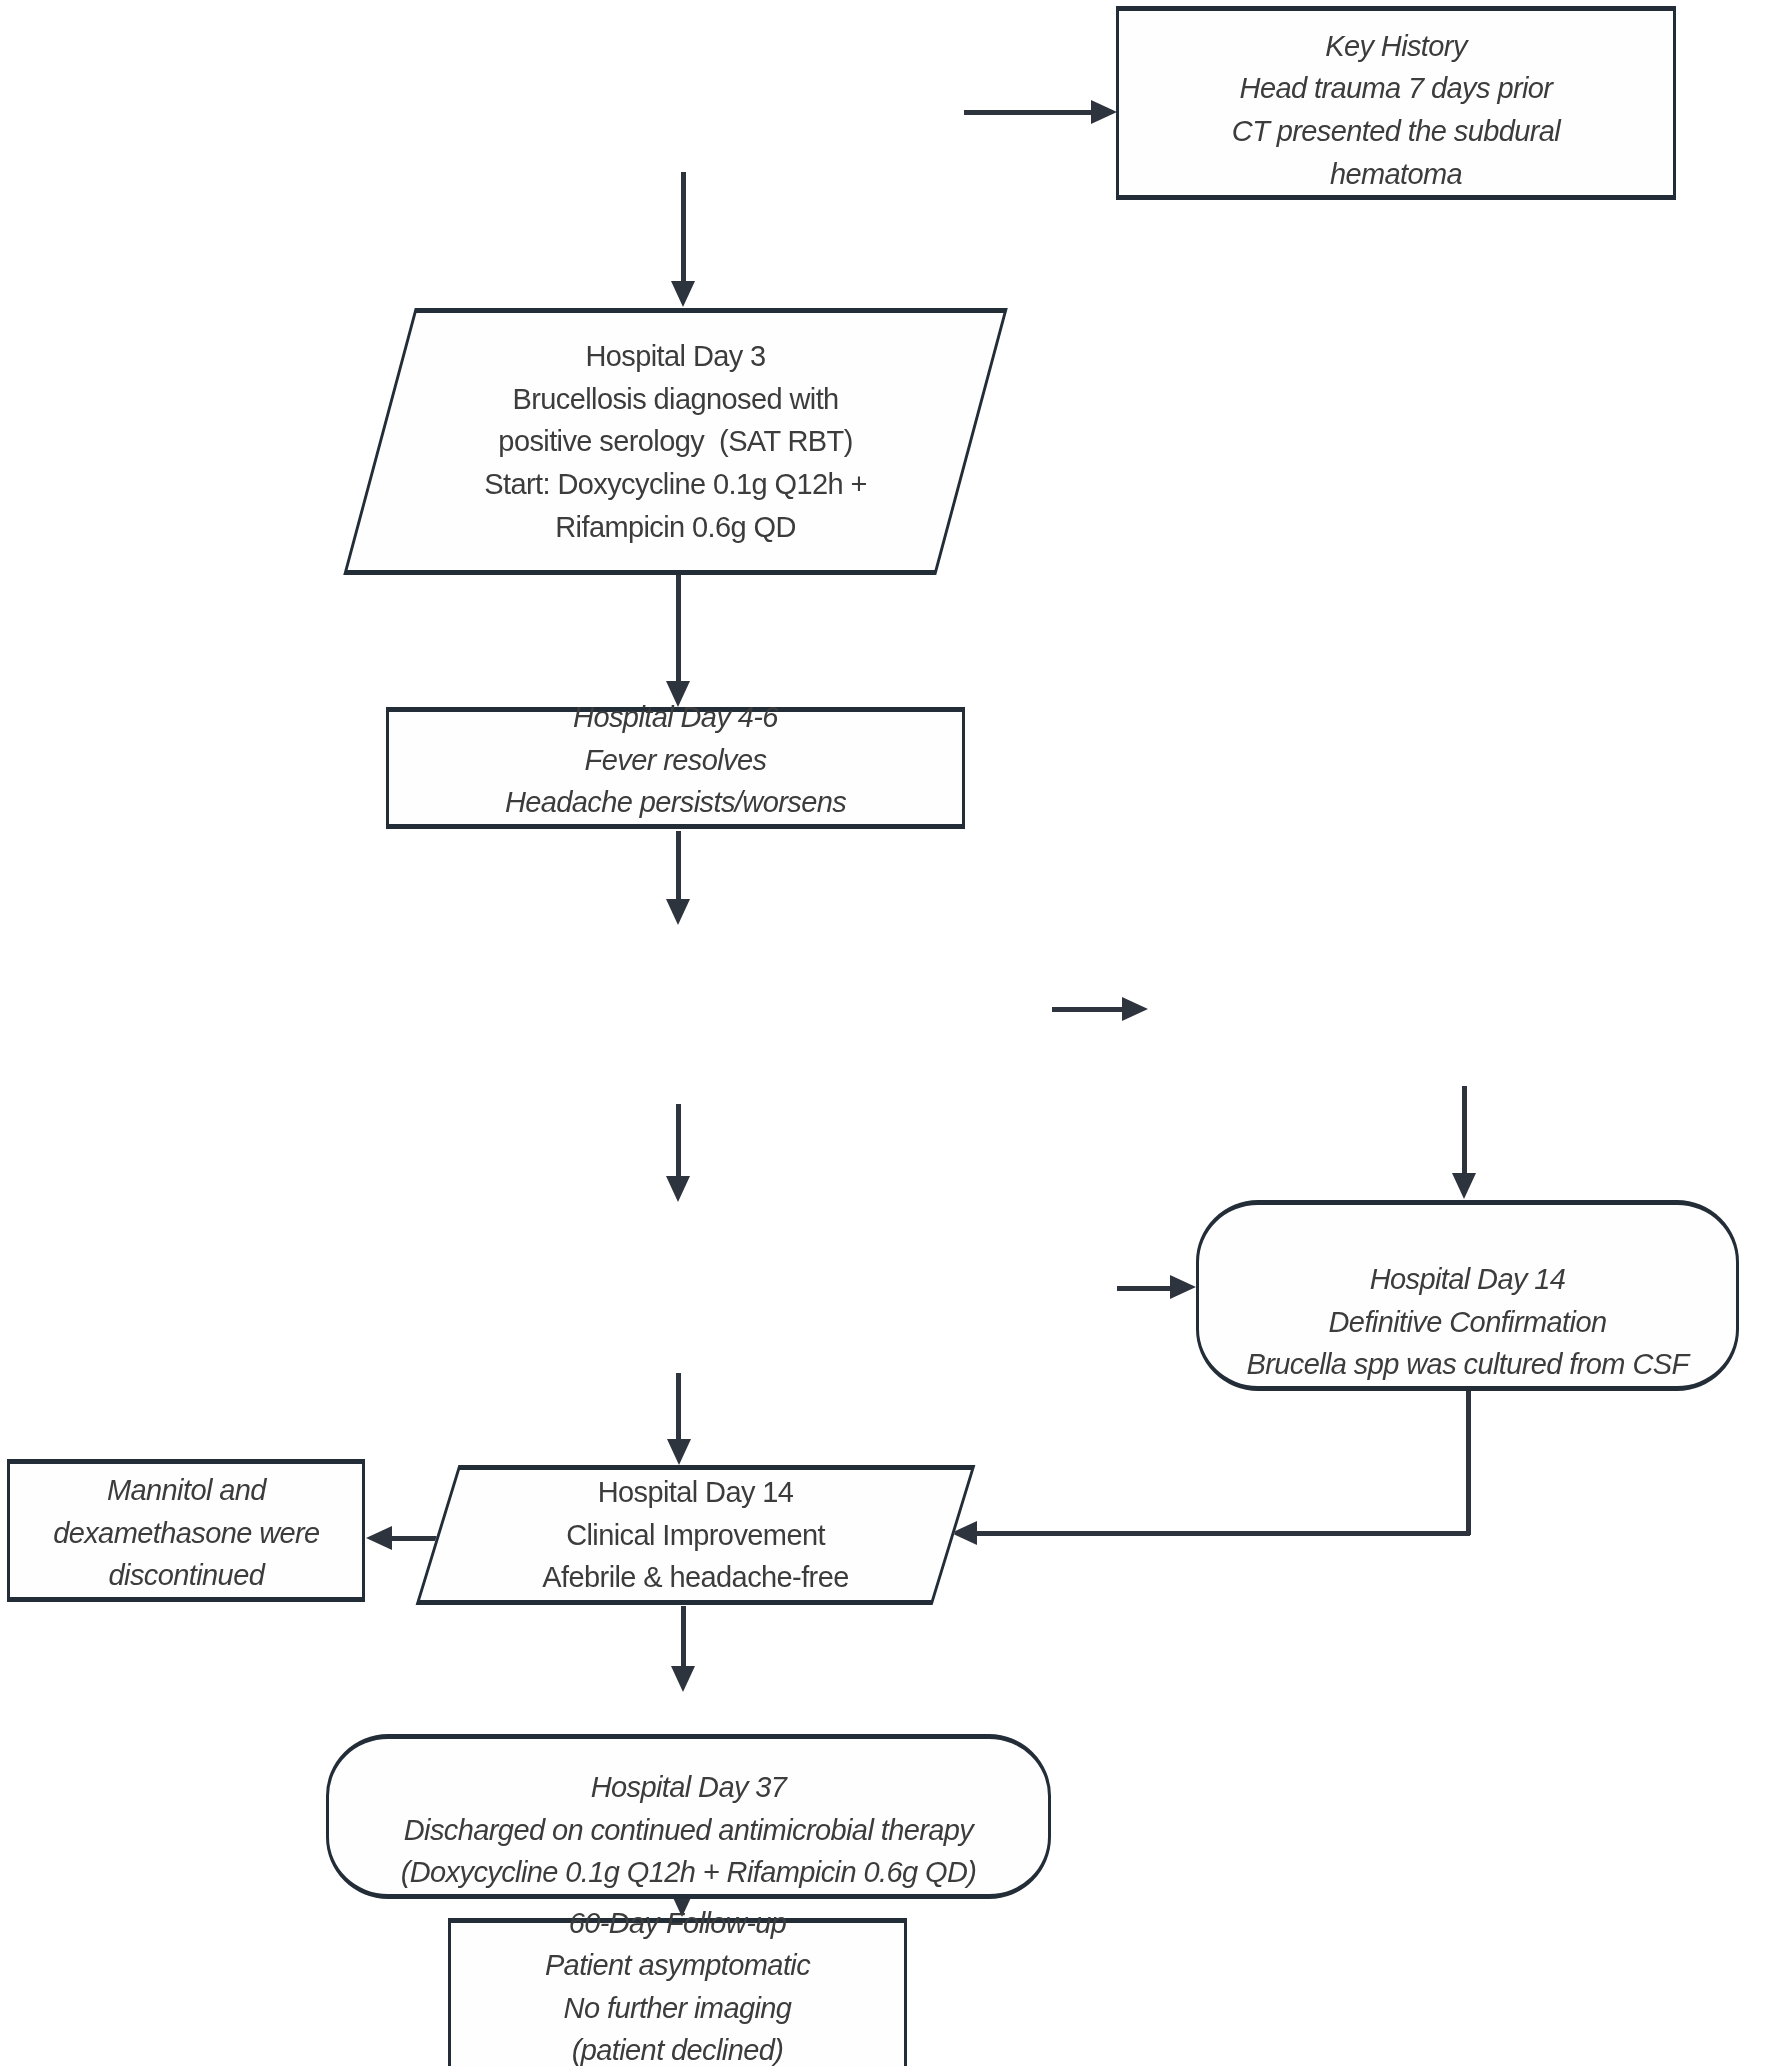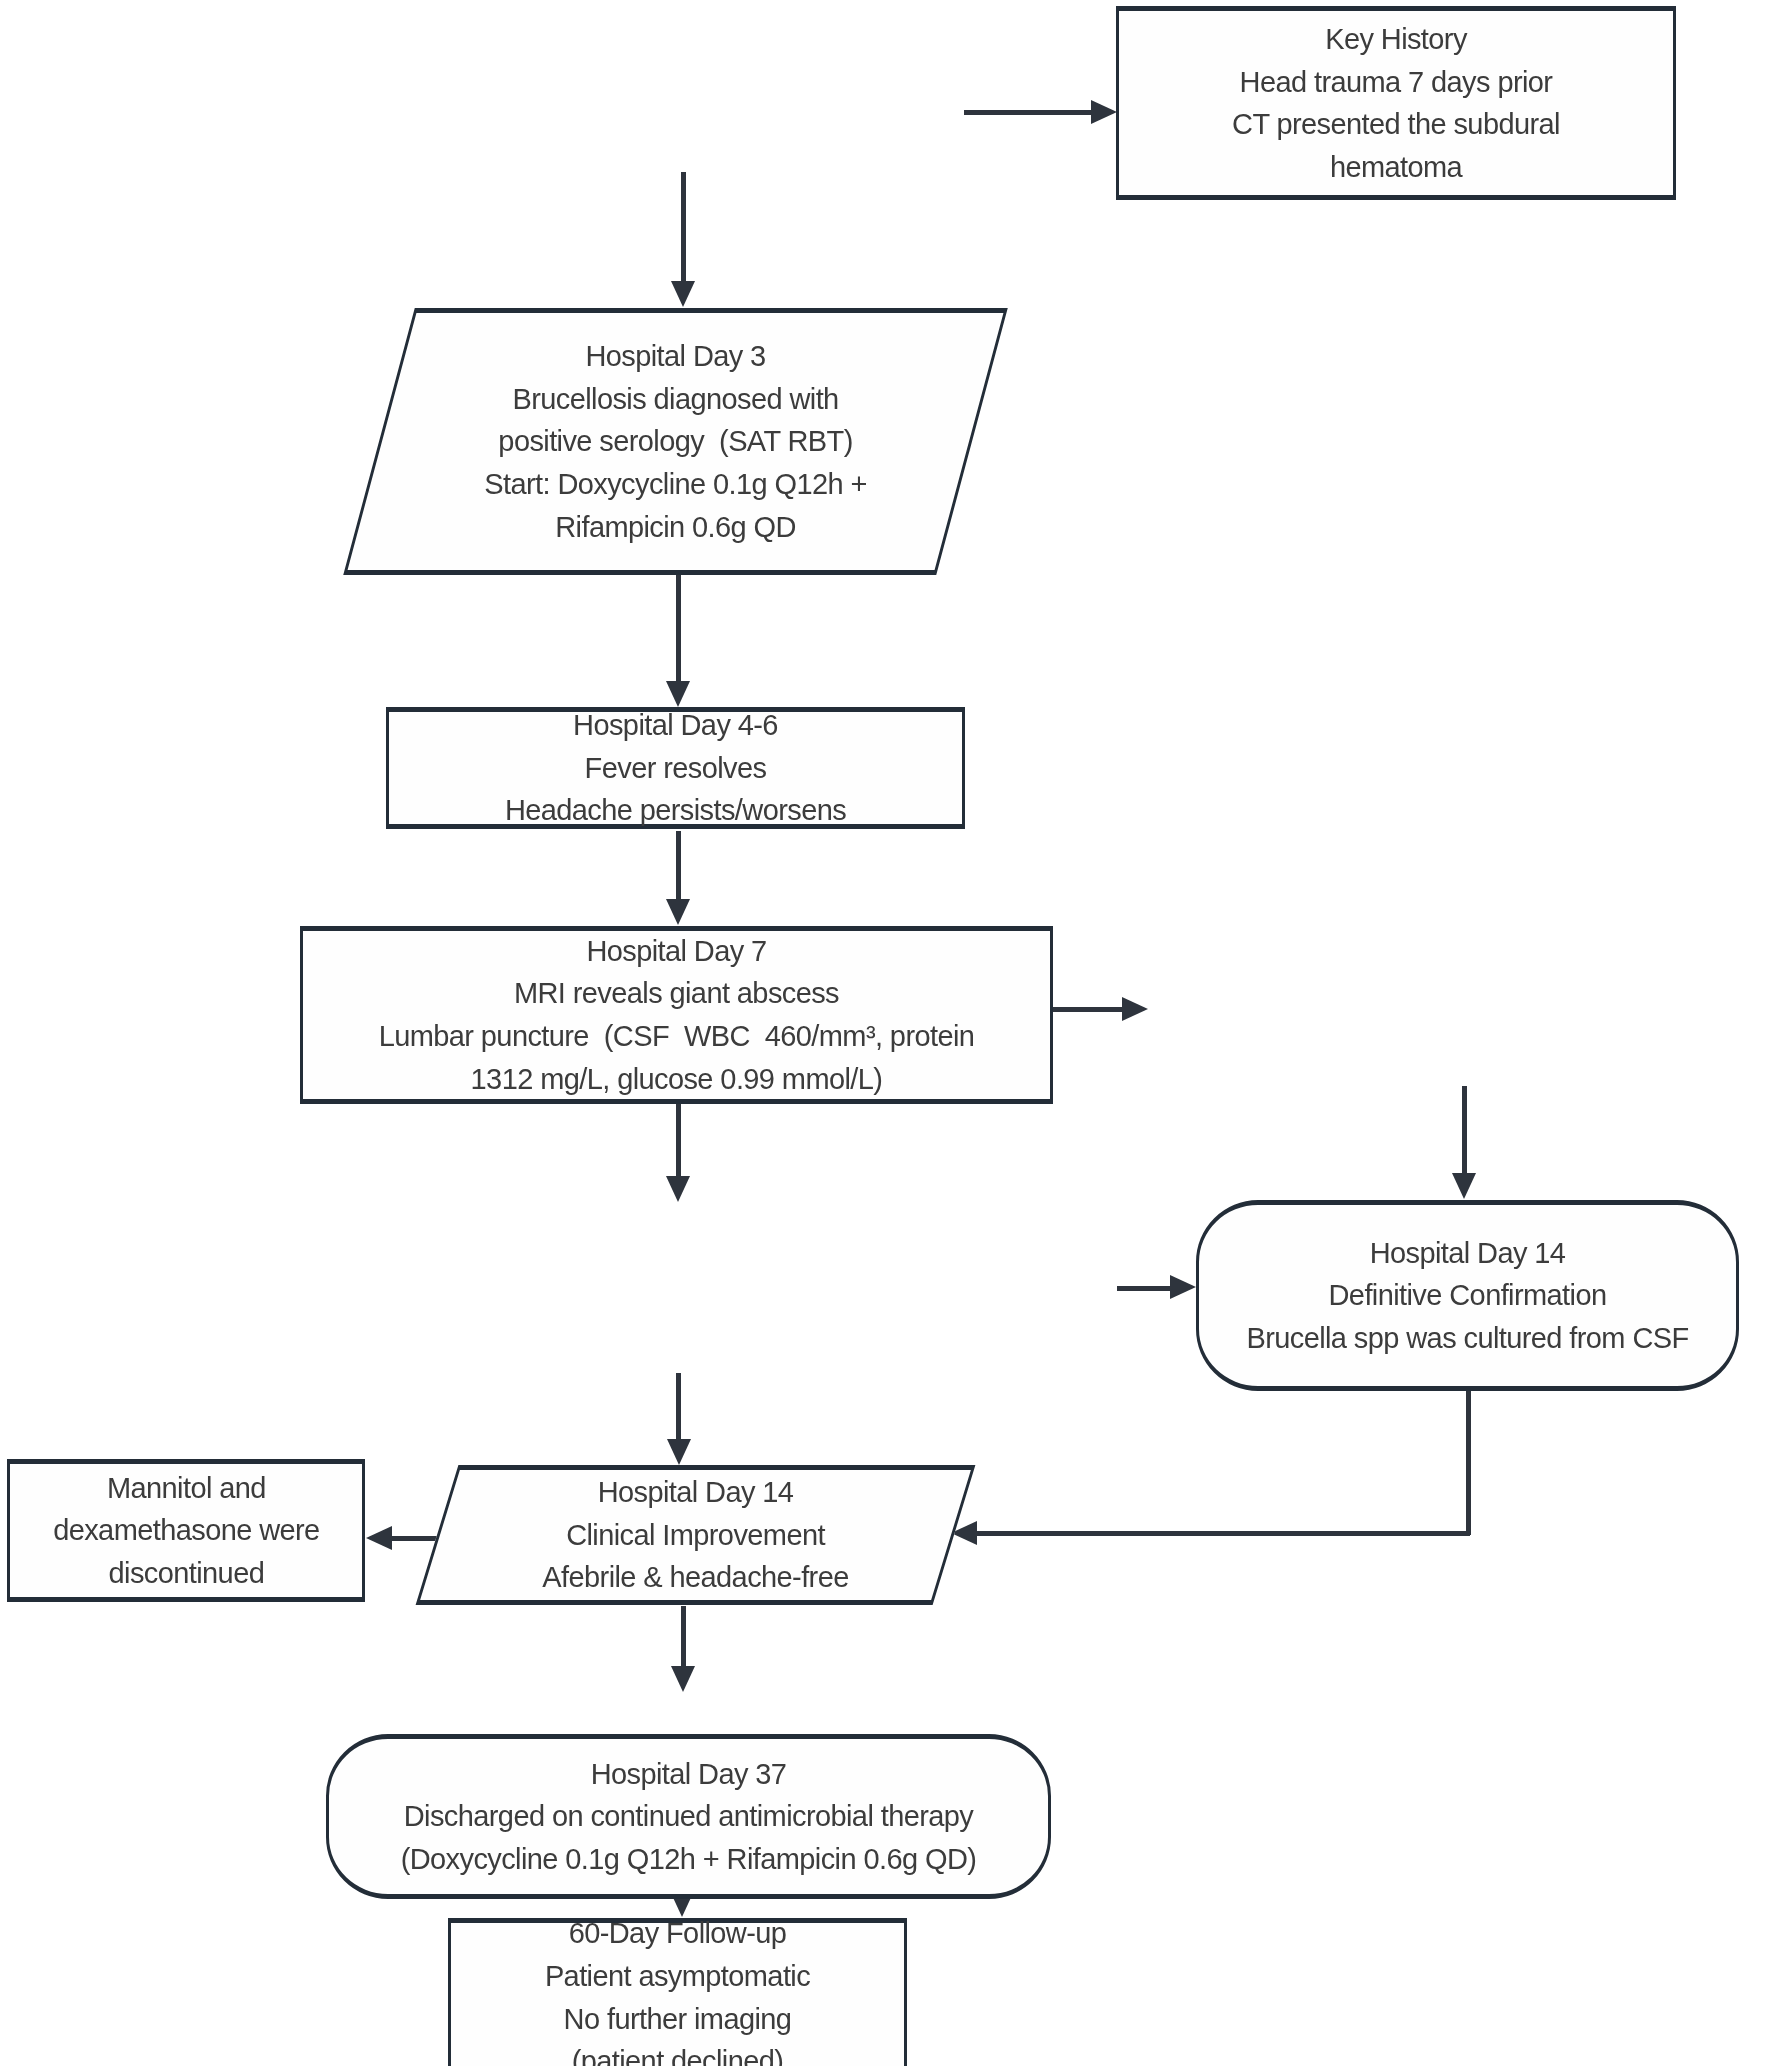--- a/index.html
+++ b/index.html
@@ -16,22 +16,23 @@
     color: #3c3c3c;
   }
   
   .node {
     position: absolute;
     box-sizing: border-box;
     background: #fefefe;
     border: solid #232d38;
     border-width: 5px 3.7px;
     display: flex;
-    align-items: center;
+    align-items: flex-end;
     justify-content: center;
+    font-style: italic;
   }
   .node-text {
     white-space: pre-wrap;
     text-align: center;
     font-size: 29px;
     line-height: 1.47;
     letter-spacing: -0.6px;
     color: #3c3c3c;
     padding: 0 8.3px;
   }
@@ -128,26 +129,20 @@
 Start: Doxycycline 0.1g Q12h +
 Rifampicin 0.6g QD</div>
   </div>
 
   <div class="node" style="left:386px; top:707px; width:579px; height:122px;">
     <div class="node-text">Hospital Day 4-6
 Fever resolves
 Headache persists/worsens</div>
   </div>
 
-  <div class="node" style="left:300px; top:926px; width:753px; height:178px;">
-    <div class="node-text">Hospital Day 7
-MRI reveals giant abscess
-Lumbar puncture  (CSF  WBC  460/mm³, protein
-1312 mg/L, glucose 0.99 mmol/L)</div>
-  </div>
 
 
 
   <div class="node terminator term-big" style="left:1196px; top:1200px; width:543px; height:191px;">
     <div class="node-text">Hospital Day 14
 Definitive Confirmation
 Brucella spp was cultured from CSF</div>
   </div>
 
   <div class="node" style="left:7.4px; top:1459px; width:358px; height:143px;">

